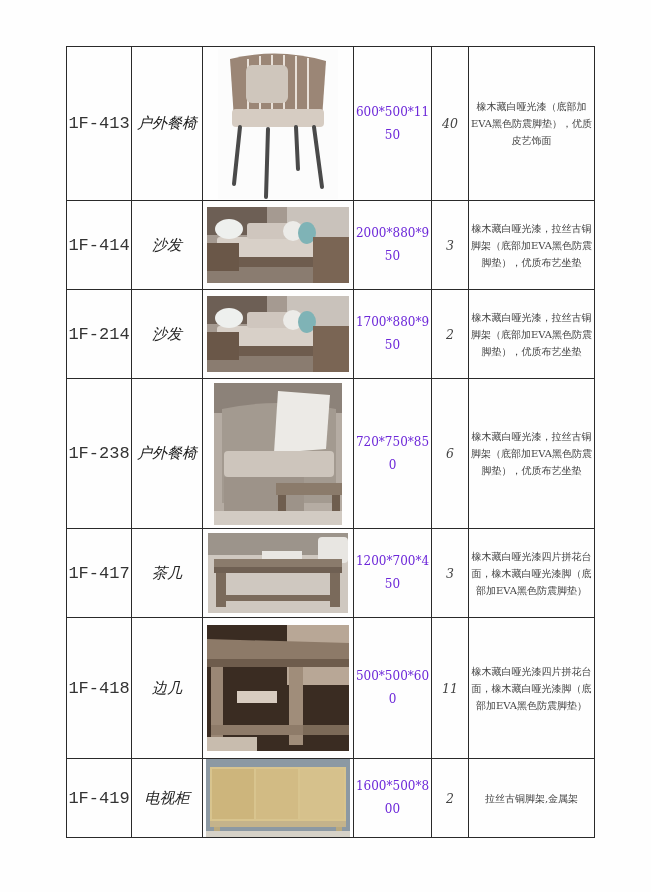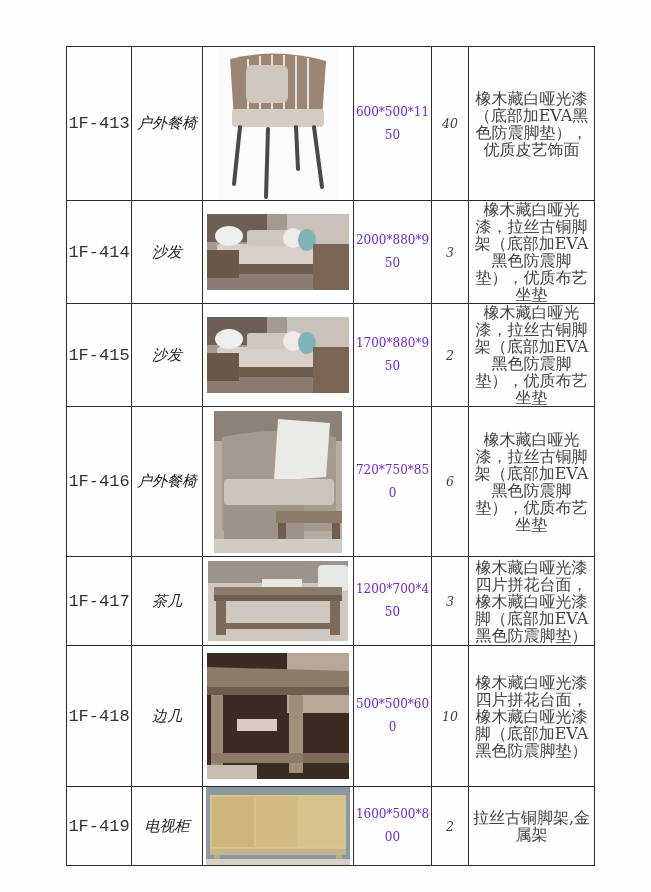--- a/index.html
+++ b/index.html
@@ -7,21 +7,21 @@
          font-family: "DejaVu Serif", "Liberation Serif", serif; color: #222; }
   table.spec { position: absolute; left: 66px; top: 46px; border-collapse: collapse;
                table-layout: fixed; width: 528px; }
   table.spec td { border: 1.5px solid #2a2a2a; padding: 0; text-align: center; vertical-align: middle; }
   col.c-code { width: 65px; } col.c-name { width: 71px; } col.c-img { width: 151px; }
   col.c-size { width: 78px; } col.c-qty { width: 37px; } col.c-desc { width: 126px; }
   .code { font-family: Liberation Mono, monospace; font-size: 17px; color: #333; }
   .name { font-family: "DejaVu Sans", "Liberation Sans", sans-serif; font-size: 15px; color: #222; font-style: italic; }
   .size { font-size: 12px; line-height: 23px; color: #6d28d9; padding: 0 2px; word-break: break-all; }
   .qty { font-size: 12.5px; color: #444; font-style: italic; }
-  .desc { font-size: 16px; line-height: 17px; color: #444; padding: 0 3px; margin-top: 44px; }
+  .desc { font-size: 10px; line-height: 17px; color: #444; padding: 0 3px; margin-top: 44px; }
   .pic { margin: 0 auto; position: relative; overflow: hidden; }
   .pic svg { display: block; width: 100%; height: 100%; }
 </style>
 </head>
 <body>
 
 <table class="spec">
   <colgroup>
       <col class="c-code">
       <col class="c-name">
@@ -84,21 +84,21 @@
             <rect x="0" y="36" width="32" height="28" fill="#6a5748"></rect>
           </svg>
         </div>
       </td>
       <td class="size">2000*880*950</td>
       <td class="qty">3</td>
       <td class="desc">橡木藏白哑光漆，拉丝古铜脚架（底部加EVA黑色防震脚垫），优质布艺坐垫</td>
     </tr>
 
     <tr style="height:89px">
-      <td class="code">1F-415</td>
+      <td class="code">1F-214</td>
       <td class="name">沙发</td>
       <td>
         <div class="pic" style="width:142px;height:76px">
           <svg viewBox="0 0 142 76">
             <rect width="142" height="76" fill="#a59a91"></rect>
             <rect x="0" y="0" width="60" height="28" fill="#6d5f55"></rect>
             <rect x="80" y="0" width="62" height="30" fill="#c9c2bb"></rect>
             <rect x="0" y="50" width="142" height="26" fill="#8a7c70"></rect>
             <rect x="10" y="30" width="110" height="20" rx="3" fill="#d8d0c8"></rect>
             <rect x="40" y="16" width="60" height="16" rx="3" fill="#cfc6be"></rect>
@@ -110,21 +110,21 @@
             <rect x="0" y="36" width="32" height="28" fill="#6a5748"></rect>
           </svg>
         </div>
       </td>
       <td class="size">1700*880*950</td>
       <td class="qty">2</td>
       <td class="desc">橡木藏白哑光漆，拉丝古铜脚架（底部加EVA黑色防震脚垫），优质布艺坐垫</td>
     </tr>
 
     <tr style="height:150px">
-      <td class="code">1F-416</td>
+      <td class="code">1F-238</td>
       <td class="name">户外餐椅</td>
       <td>
         <div class="pic" style="width:128px;height:142px">
           <svg viewBox="0 0 128 142">
             <rect width="128" height="142" fill="#b5aca3"></rect>
             <rect x="0" y="0" width="128" height="30" fill="#8c8279"></rect>
             <path d="M8 26 Q64 14 122 26 L122 120 L8 120 Z" fill="#a39a90"></path>
             <path d="M64 8 L116 12 L112 66 L60 70 Z" fill="#eceae6"></path>
             <rect x="10" y="68" width="110" height="26" rx="4" fill="#cdc5bc"></rect>
             <rect x="10" y="94" width="80" height="34" fill="#9d9389"></rect>
@@ -176,21 +176,21 @@
             <rect x="4" y="42" width="12" height="76" fill="#9a8775"></rect>
             <rect x="82" y="42" width="14" height="78" fill="#a08d7a"></rect>
             <rect x="4" y="100" width="92" height="10" fill="#8e7b69"></rect>
             <rect x="96" y="100" width="46" height="10" fill="#7c6a58"></rect>
             <rect x="0" y="112" width="50" height="14" fill="#c8bcae"></rect>
             <rect x="30" y="66" width="40" height="12" fill="#d8ccc0"></rect>
           </svg>
         </div>
       </td>
       <td class="size">500*500*600</td>
-      <td class="qty">10</td>
+      <td class="qty">11</td>
       <td class="desc">橡木藏白哑光漆四片拼花台面，橡木藏白哑光漆脚（底部加EVA黑色防震脚垫）</td>
     </tr>
 
     <tr style="height:74px">
       <td class="code">1F-419</td>
       <td class="name">电视柜</td>
       <td>
         <div class="pic" style="width:144px;height:78px">
           <svg viewBox="0 0 144 78">
             <rect width="144" height="78" fill="#8c99a3"></rect>

